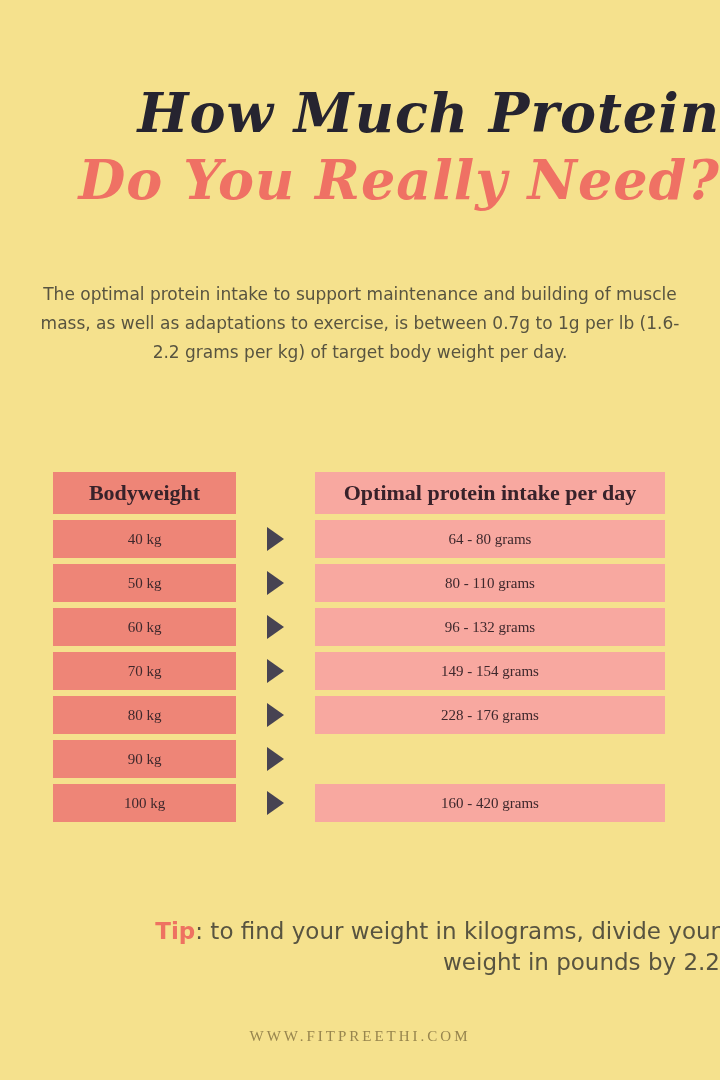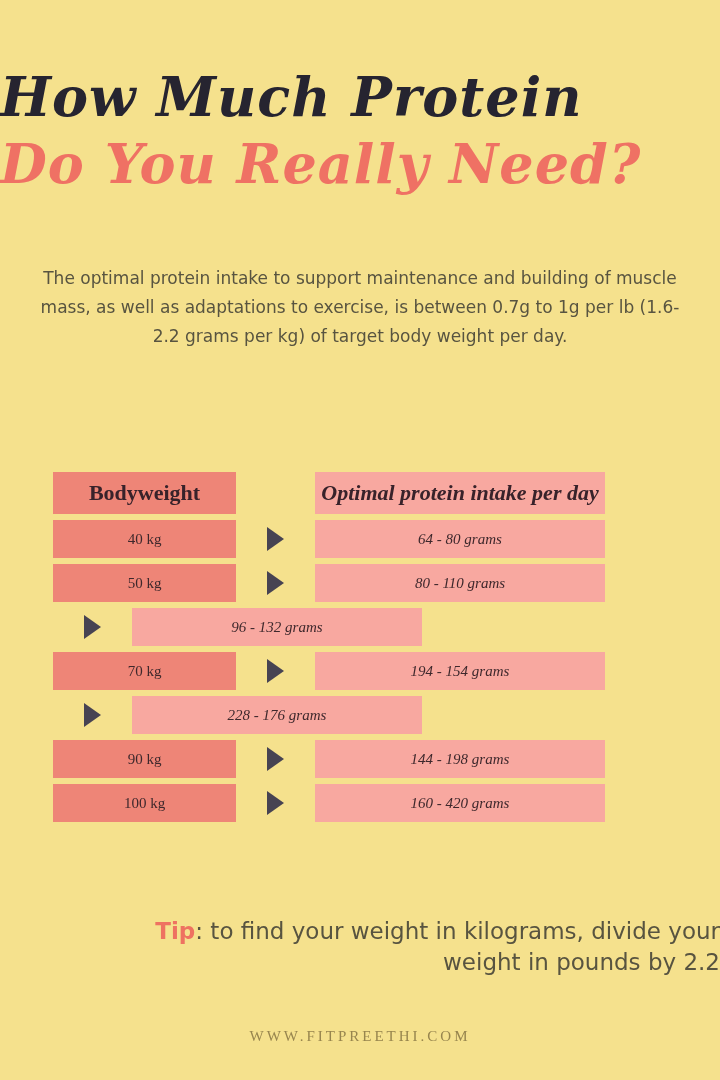--- a/index.html
+++ b/index.html
@@ -15,22 +15,22 @@
   .poster {
     position: relative;
     width: 720px;
     height: 1080px;
     background: #f5e18d;
     font-family: "DejaVu Sans", sans-serif;
   }
 
   
   .title-block {
-    padding-top: 64px;
-    text-align: left;
+    padding-top: 80px;
+    text-align: right;
   }
   .title-line {
     font-family: "DejaVu Serif", serif;
     font-weight: bold;
     font-style: italic;
     font-size: 54px;
     line-height: 67px;
     letter-spacing: 1px;
     margin: 0;
   }
@@ -63,21 +63,21 @@
   }
   .cell {
     display: flex;
     align-items: center;
     justify-content: center;
     font-family: "Liberation Serif", serif;
     font-size: 15px;
     color: #3e282c;
   }
   .cell-left  { width: 183px; background: #ee8577; }
-  .cell-right { width: 290px; background: #f8a8a0; font-style: italic; }
+  .cell-right { width: 350px; background: #f8a8a0; }
   .cell-mid {
     width: 79px;
     display: flex;
     align-items: center;
     justify-content: center;
     background: transparent;
   }
   .head-row .cell { height: 42px; font-weight: bold; font-size: 22px; color: #38222a; }
   .data-row .cell { height: 38px; }
   .arrow-right {
@@ -151,47 +151,48 @@
 
     <div class="trow data-row">
       <div class="cell cell-left">50 kg</div>
       <div class="cell-mid">
           <span class="arrow-right"></span>
         </div>
       <div class="cell cell-right">80 - 110 grams</div>
     </div>
 
     <div class="trow data-row">
+      <div class="cell cell-left">60 kg</div>
       <div class="cell-mid">
           <span class="arrow-right"></span>
         </div>
       <div class="cell cell-right">96 - 132 grams</div>
     </div>
 
     <div class="trow data-row">
       <div class="cell cell-left">70 kg</div>
       <div class="cell-mid">
           <span class="arrow-right"></span>
         </div>
-      <div class="cell cell-right">194 - 154 grams</div>
-    </div>
-
-    <div class="trow data-row">
+      <div class="cell cell-right">149 - 154 grams</div>
+    </div>
+
+    <div class="trow data-row">
+      <div class="cell cell-left">80 kg</div>
       <div class="cell-mid">
           <span class="arrow-right"></span>
         </div>
       <div class="cell cell-right">228 - 176 grams</div>
     </div>
 
     <div class="trow data-row">
       <div class="cell cell-left">90 kg</div>
       <div class="cell-mid">
           <span class="arrow-right"></span>
         </div>
-      <div class="cell cell-right">144 - 198 grams</div>
     </div>
 
     <div class="trow data-row">
       <div class="cell cell-left">100 kg</div>
       <div class="cell-mid">
           <span class="arrow-right"></span>
         </div>
       <div class="cell cell-right">160 - 420 grams</div>
     </div>
 

